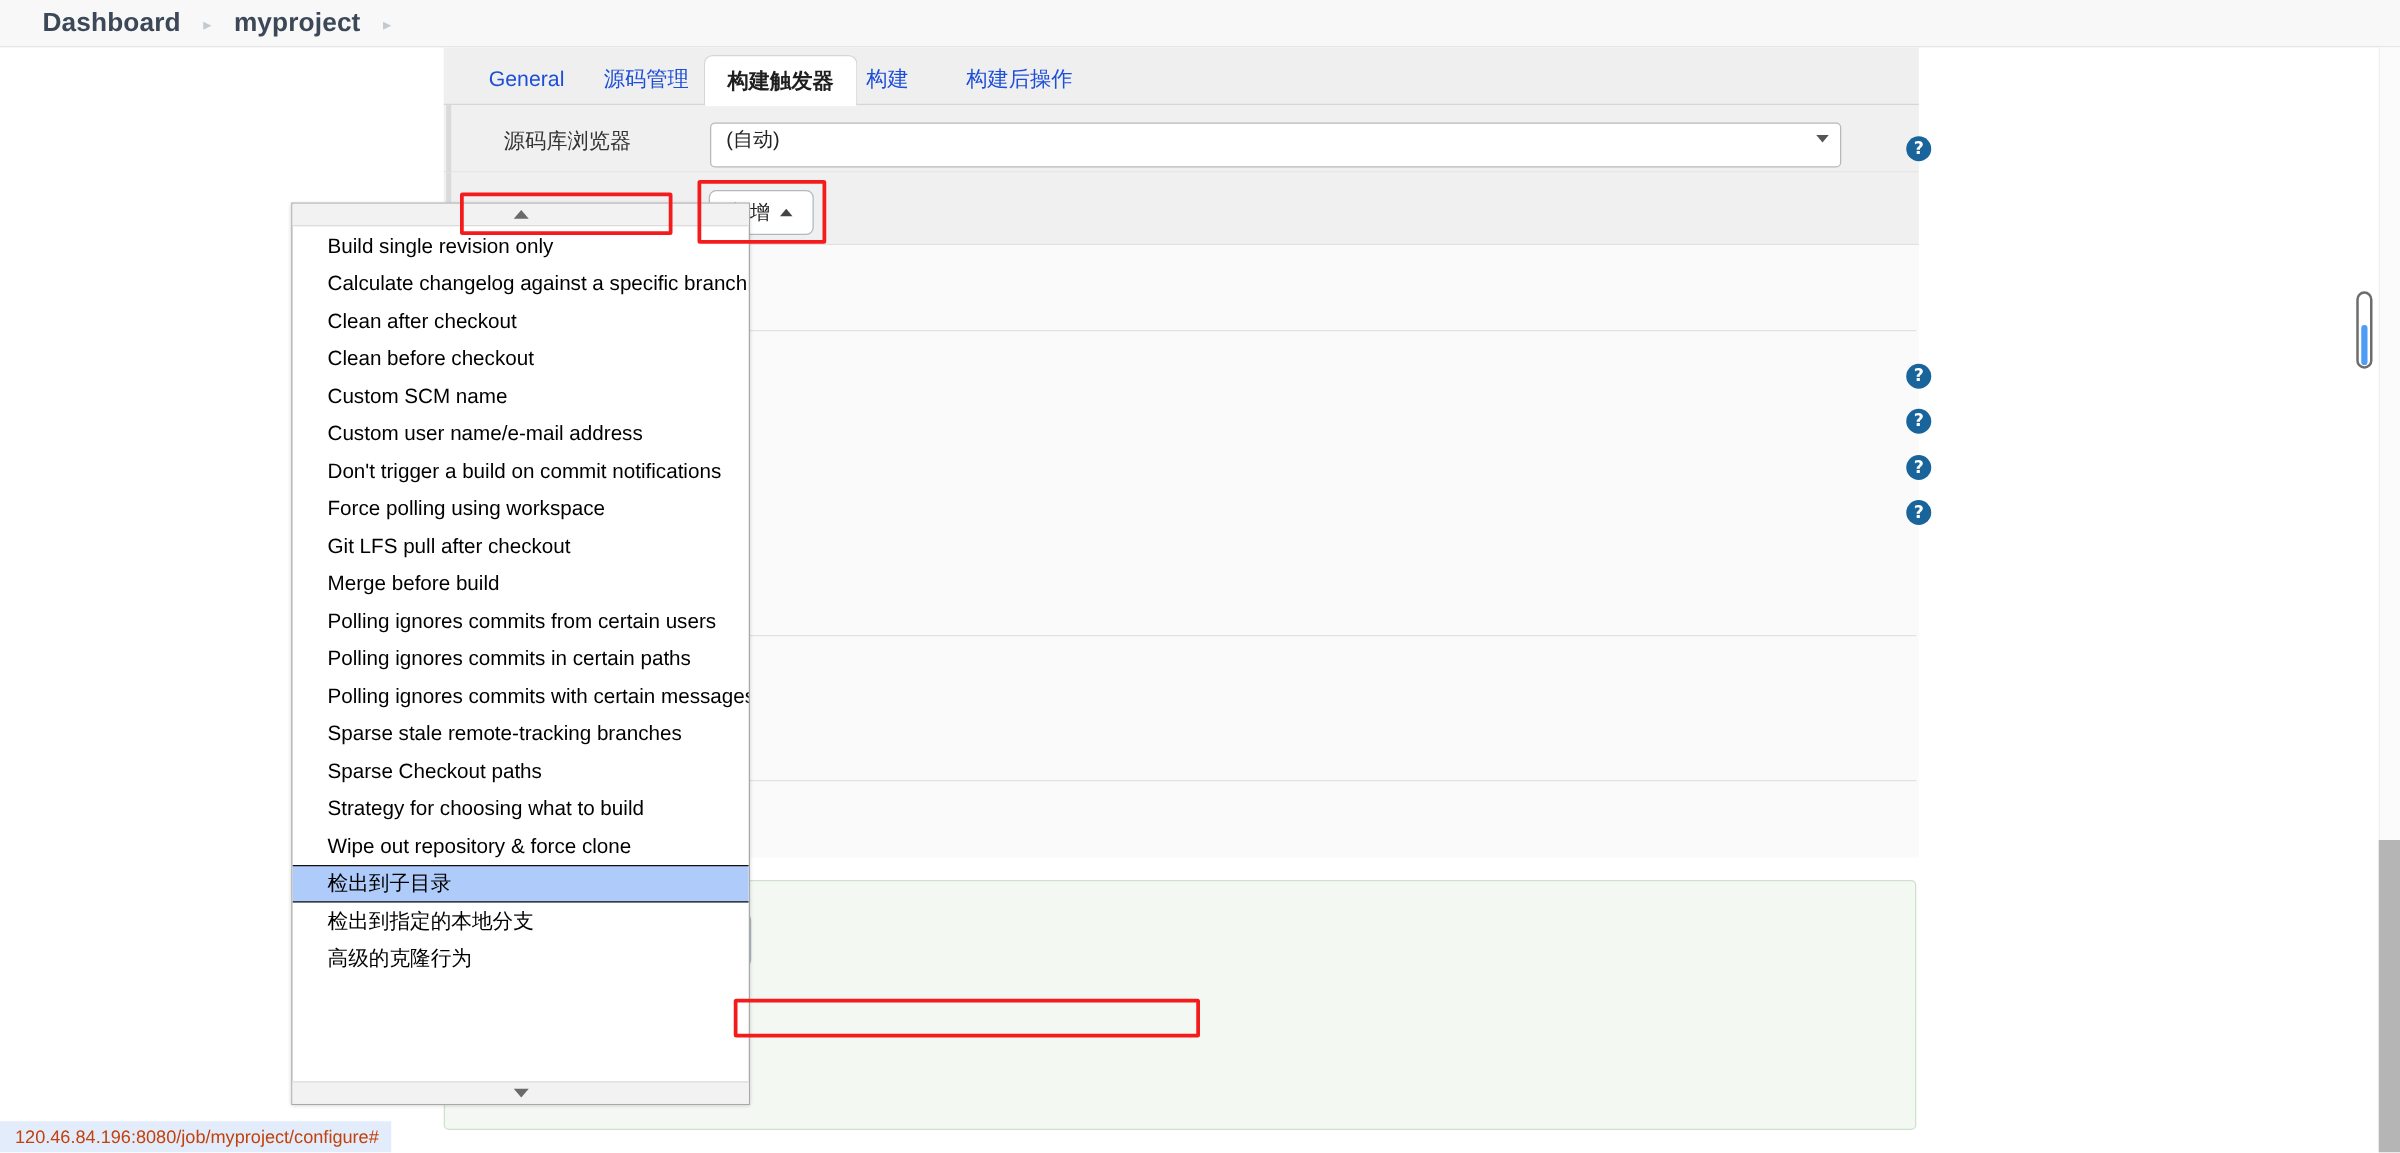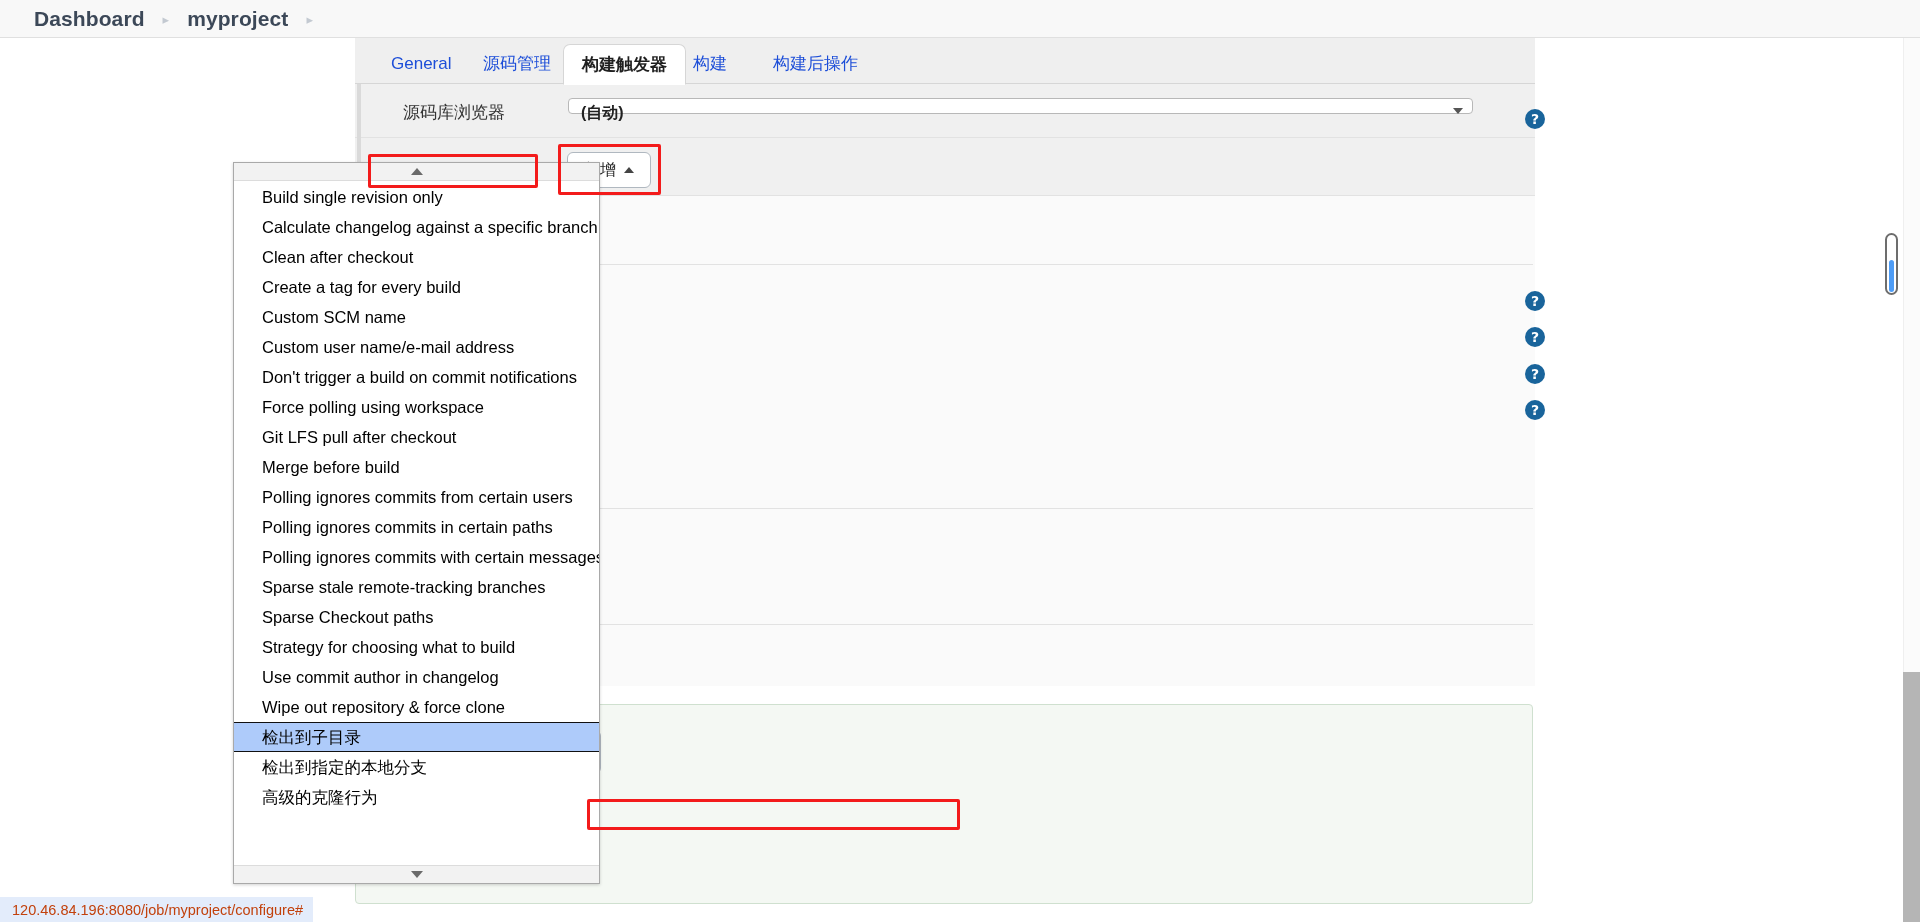--- a/index.html
+++ b/index.html
@@ -56,21 +56,21 @@
   .row-white {
     position:absolute; left:0; width:1180px; background:#fafafa;
   }
   .vbar { position:absolute; width:4px; background:#dadada; }
 
   .field-label {
     position:absolute; font-size:17px; color:#333; white-space:nowrap;
   }
   .select-box {
     position:absolute; background:#fff; border:1px solid #b8b8b8; border-radius:4px;
-    font-size:16px; color:#222; padding-left:12px; line-height:28px; height:16px;font-weight:bold;
+    font-size:16px; color:#222; padding-left:12px; line-height:28px; height:36px;
   }
   .select-caret {
     position:absolute; right:9px; top:9px; width:0;height:0;
     border-left:5px solid transparent; border-right:5px solid transparent;
     border-top:6px solid #555;
   }
   .btn-outline {
     position:absolute; background:#fff; border:1px solid #b0b8c0; border-radius:6px;
     font-size:16px; color:#222; display:flex; align-items:center; justify-content:center;
     gap:8px; cursor:pointer; white-space:nowrap;
@@ -271,34 +271,33 @@
     </div>
 
     <div class="dropdown" style="left:233px; top:124px;">
       <div class="dd-scroll-top">
         <span class="tri-up"></span>
       </div>
       <div class="dd-list">
         <div class="dd-item">Build single revision only</div>
         <div class="dd-item">Calculate changelog against a specific branch</div>
         <div class="dd-item">Clean after checkout</div>
-        <div class="dd-item">Create a tag for every build</div>
+        <div class="dd-item">Clean before checkout</div>
         <div class="dd-item">Custom SCM name</div>
         <div class="dd-item">Custom user name/e-mail address</div>
         <div class="dd-item">Don't trigger a build on commit notifications</div>
         <div class="dd-item">Force polling using workspace</div>
         <div class="dd-item">Git LFS pull after checkout</div>
         <div class="dd-item">Merge before build</div>
         <div class="dd-item">Polling ignores commits from certain users</div>
         <div class="dd-item">Polling ignores commits in certain paths</div>
         <div class="dd-item">Polling ignores commits with certain messages</div>
         <div class="dd-item">Sparse stale remote-tracking branches</div>
         <div class="dd-item">Sparse Checkout paths</div>
         <div class="dd-item">Strategy for choosing what to build</div>
-        <div class="dd-item">Use commit author in changelog</div>
         <div class="dd-item">Wipe out repository &amp; force clone</div>
         <div class="dd-item selected">检出到子目录</div>
         <div class="dd-item">检出到指定的本地分支</div>
         <div class="dd-item">高级的克隆行为</div>
       </div>
       <div class="dd-scroll-bot">
         <span class="tri-dn"></span>
       </div>
     </div>
 

